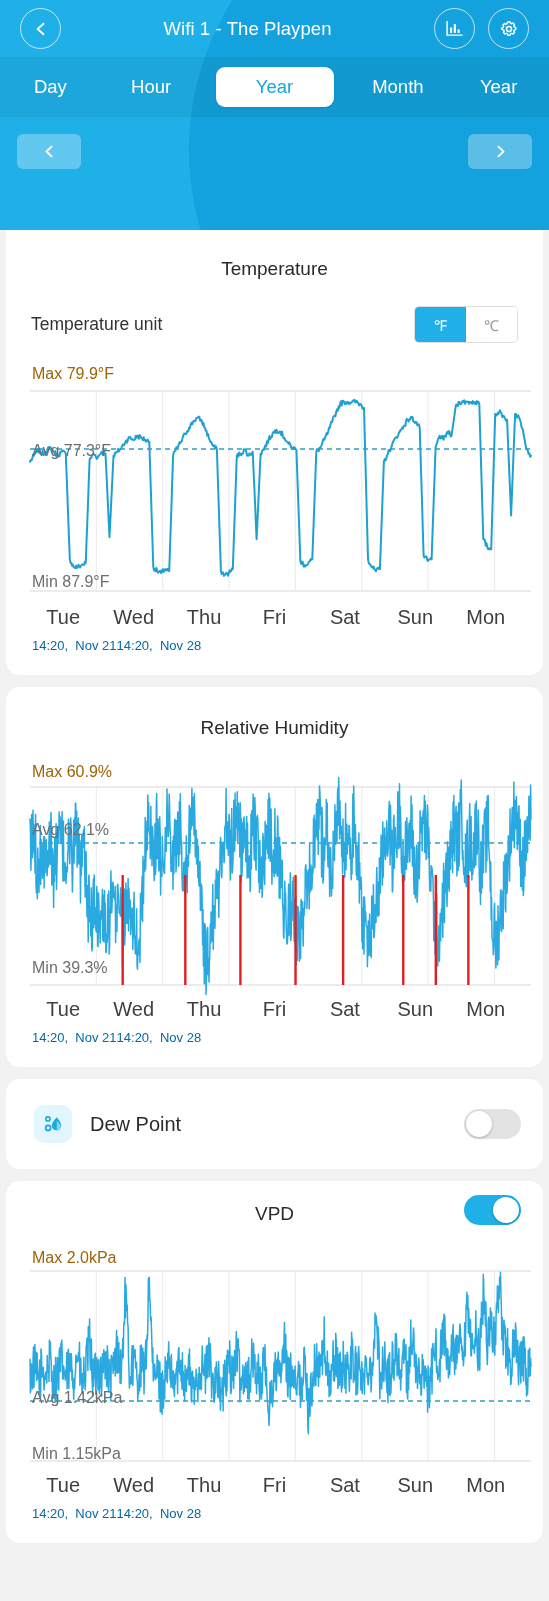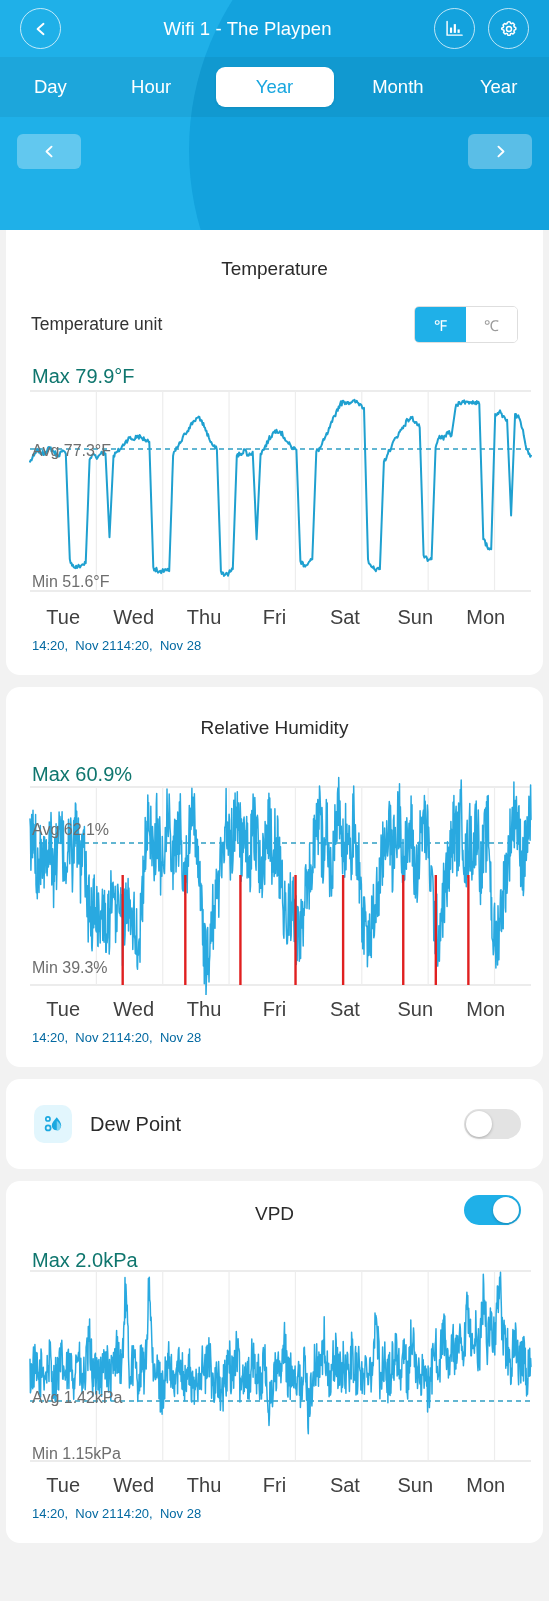--- a/index.html
+++ b/index.html
@@ -135,21 +135,21 @@
     font-size: 15px;
     color: #9b9b9b;
     background: #ffffff;
   }
   .seg div.on { background: #1fb0e8; color: #ffffff; }
 
   
   .chart-wrap { position: relative; padding: 0 0 0 0; }
   .chart-max {
     position: absolute; left: 26px; top: 0;
-    font-size: 20px; color: #0f766e;
+    font-size: 16px; color: #a16207;
   }
   .chart-min {
     position: absolute; left: 26px;
     font-size: 16px; color: #6e6e6e;
   }
   .chart-avg {
     position: absolute; left: 26px;
     font-size: 16px; color: #6e6e6e;
   }
   .svg-chart { display: block; }
@@ -282,21 +282,21 @@
       <div class="unit-label">Temperature unit</div>
       <div class="seg">
         <div class="on">℉</div>
         <div>℃</div>
       </div>
     </div>
 
     <div class="chart-wrap" style="margin-top:22px;height:238px;">
       <div class="chart-max" style="top:0;">Max 79.9°F</div>
       <div class="chart-avg" style="top:62px;margin-top:15px;">Avg 77.3°F</div>
-      <div class="chart-min" style="top:208px;">Min 51.6°F</div>
+      <div class="chart-min" style="top:208px;">Min 87.9°F</div>
       <svg class="svg-chart" id="temp-svg" width="549" height="238" viewBox="0 0 549 238">
           <line x1="24" y1="26" x2="525" y2="26" stroke="#e6e6e6" stroke-width="1.4"></line>
           <line x1="24" y1="226" x2="525" y2="226" stroke="#e6e6e6" stroke-width="1.4"></line>
           <line x1="90.35761589403974" y1="26" x2="90.35761589403974" y2="226" stroke="#ededed" stroke-width="1.2"></line>
           <line x1="156.71523178807948" y1="26" x2="156.71523178807948" y2="226" stroke="#ededed" stroke-width="1.2"></line>
           <line x1="223.07284768211923" y1="26" x2="223.07284768211923" y2="226" stroke="#ededed" stroke-width="1.2"></line>
           <line x1="289.43046357615896" y1="26" x2="289.43046357615896" y2="226" stroke="#ededed" stroke-width="1.2"></line>
           <line x1="355.7880794701987" y1="26" x2="355.7880794701987" y2="226" stroke="#ededed" stroke-width="1.2"></line>
           <line x1="422.14569536423846" y1="26" x2="422.14569536423846" y2="226" stroke="#ededed" stroke-width="1.2"></line>
           <line x1="488.5033112582782" y1="26" x2="488.5033112582782" y2="226" stroke="#ededed" stroke-width="1.2"></line>

